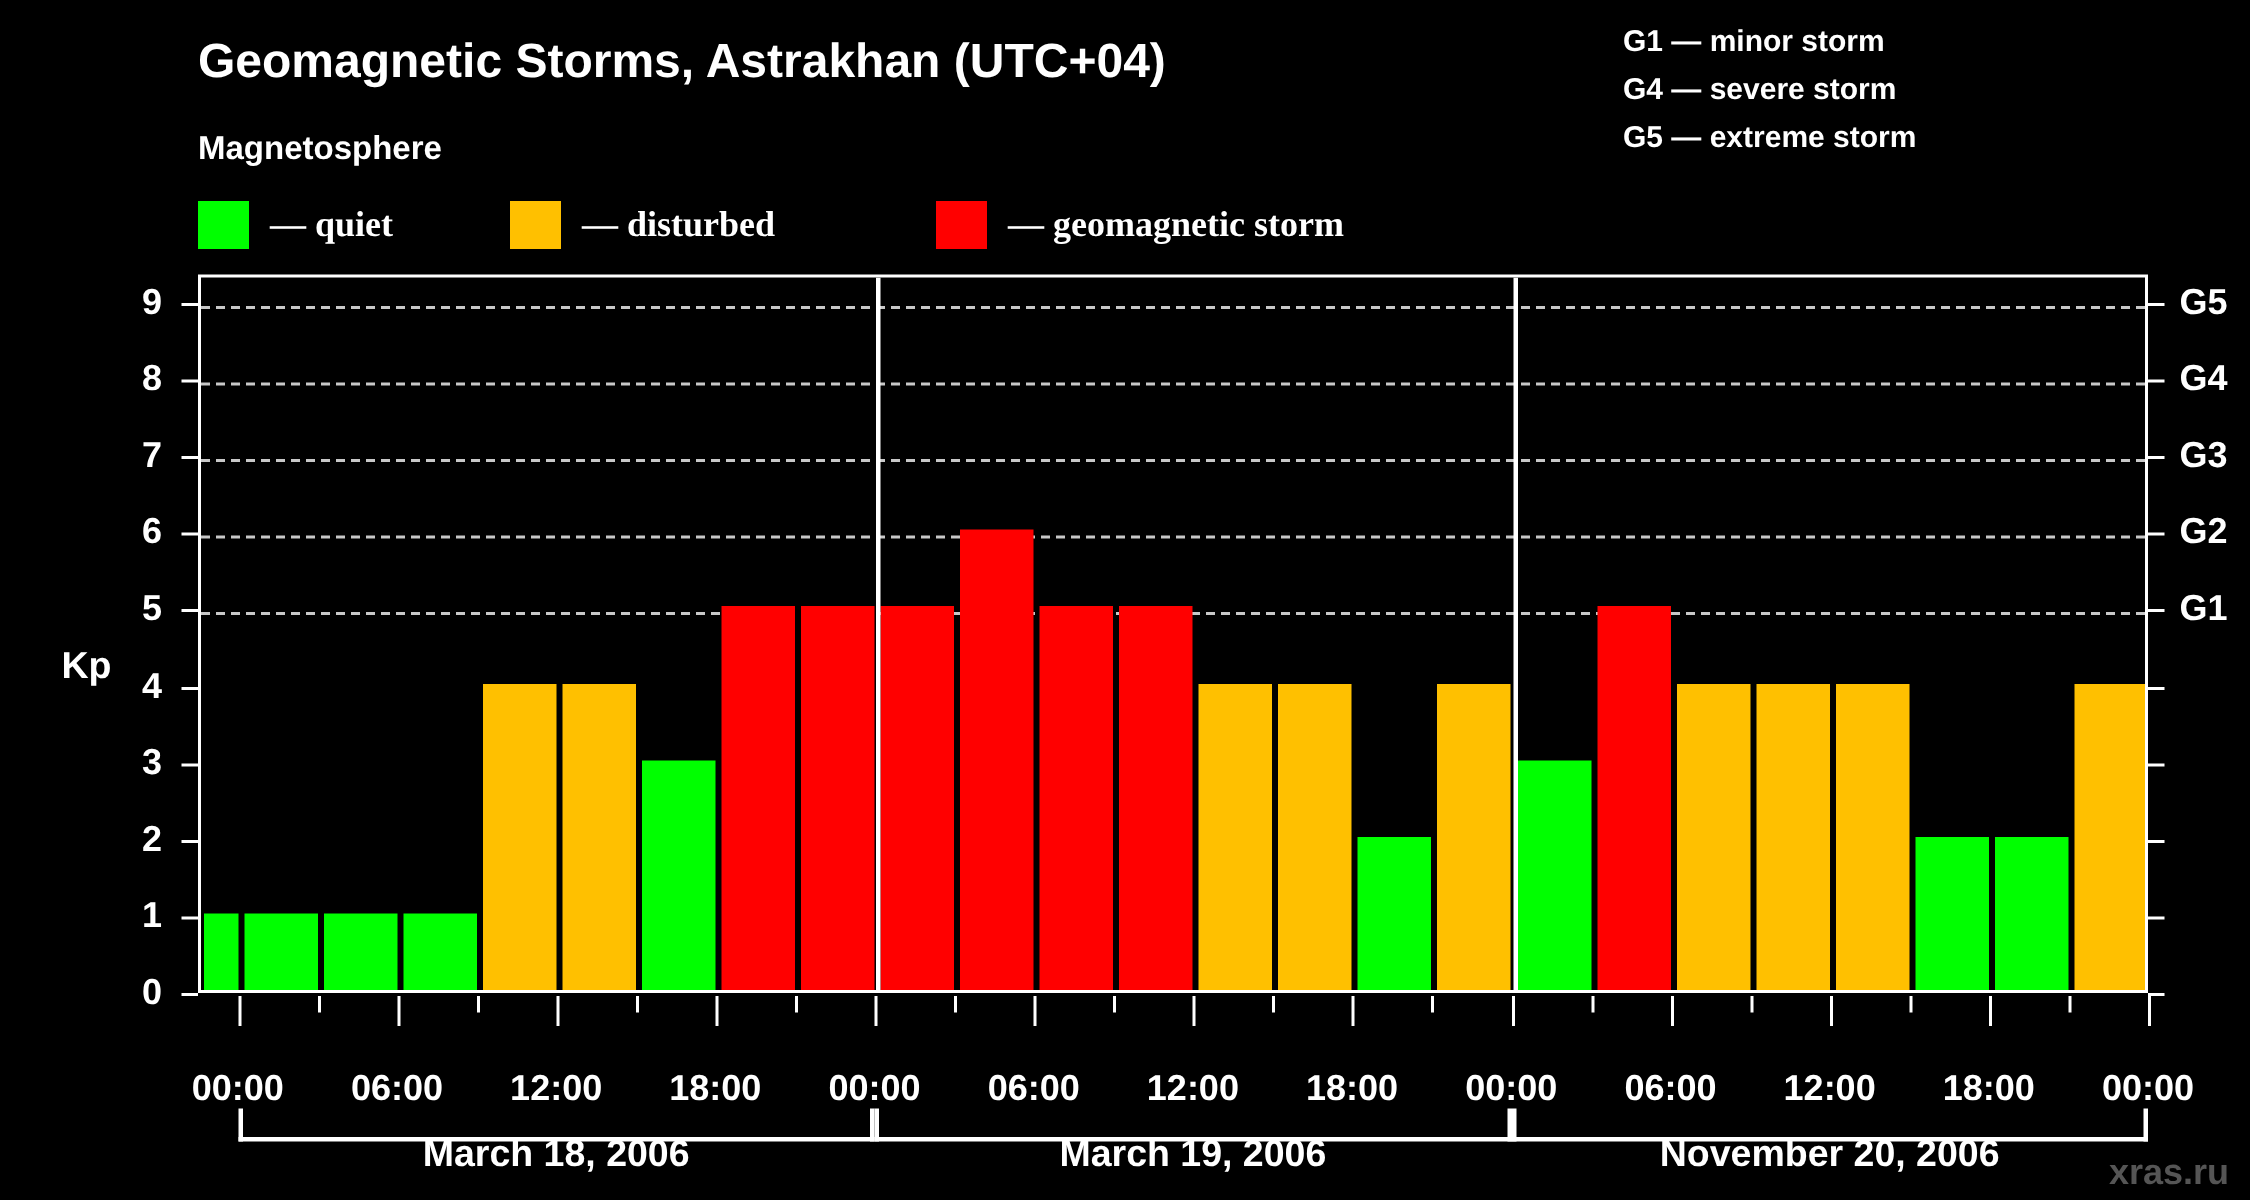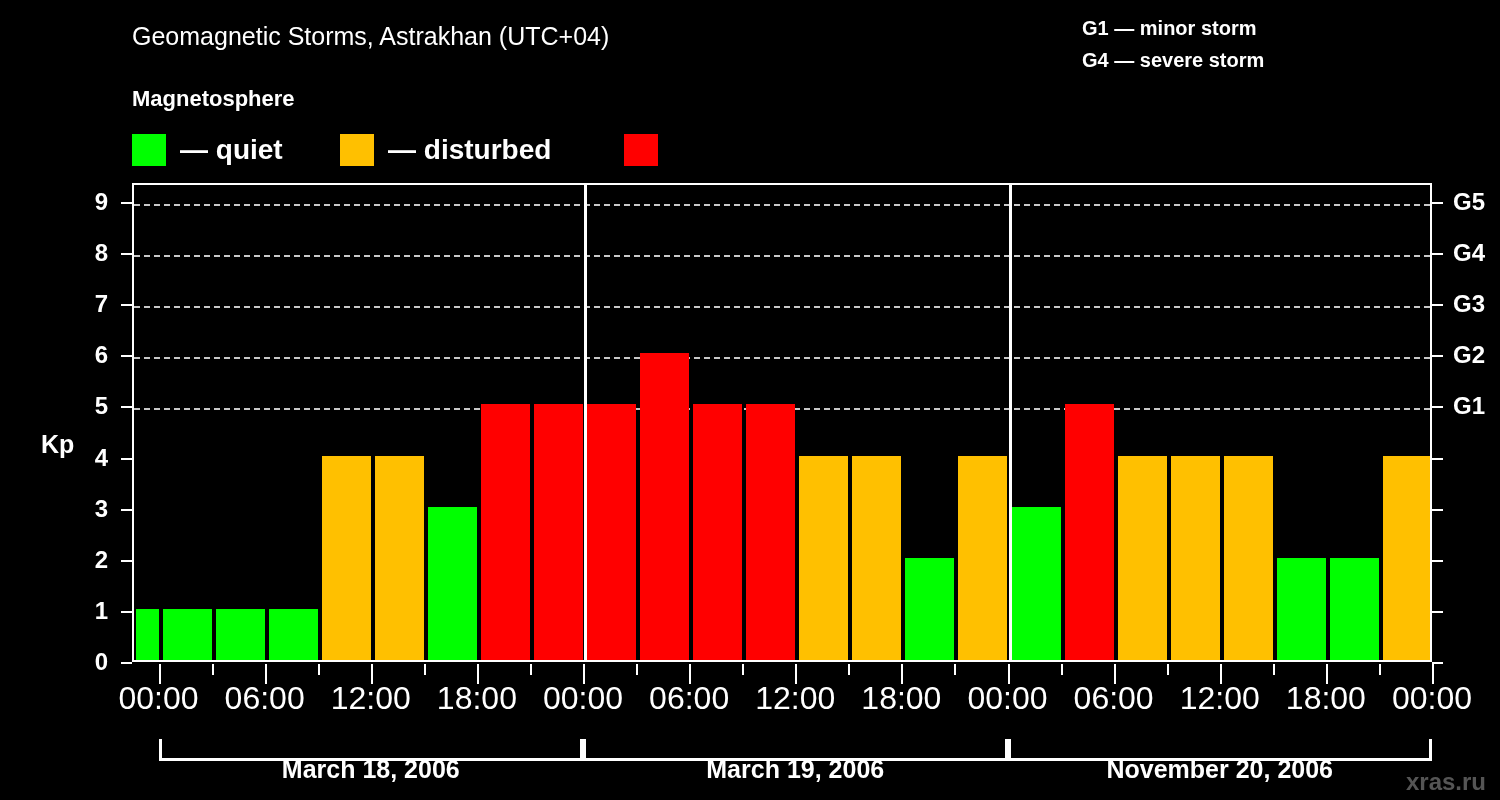--- a/index.html
+++ b/index.html
@@ -1,43 +1,43 @@
 <!DOCTYPE html>
 <html><head>
 <meta charset="utf-8">
 <style>
   html,body{margin:0;padding:0;background:#000;}
   body{width:1500px;height:800px;overflow:hidden;font-family:"Liberation Sans",sans-serif;color:#fff;}
   #root{position:relative;width:1500px;height:800px;background:#000;}
 
-  .title{position:absolute;left:132px;top:22px;font-size:25px;font-weight:normal;letter-spacing:0px;}
+  .title{position:absolute;left:132px;top:22px;font-size:32px;font-weight:bold;letter-spacing:0px;}
   .mag-title{position:absolute;left:132px;top:86px;font-size:22px;font-weight:bold;}
 
   .legend-row{position:absolute;top:133px;left:132px;height:34px;}
   .legend-item{position:absolute;top:0;height:34px;display:flex;align-items:center;}
   .swatch{width:34px;height:32px;display:inline-block;}
-  .legend-label{font-size:28px;font-weight:bold;white-space:nowrap;}
+  .legend-label{font-size:24px;font-weight:bold;white-space:nowrap;font-family:Liberation Serif, serif;}
 
   .gscale{position:absolute;right:6px;top:12px;width:420px;}
   .gscale-line{font-size:20px;font-weight:bold;line-height:1.6;white-space:nowrap;padding-left:8px;}
 
   
   .plot{position:absolute;left:132px;top:183px;width:1300px;height:479px;border:2px solid #fff;box-sizing:border-box;overflow:hidden;background:#000;}
   .gridline{position:absolute;left:0;right:0;height:0;border-top:2px dashed #c8c8c8;}
   .daysep{position:absolute;top:0;bottom:0;width:3px;background:#fff;}
   .bars{position:absolute;left:0;top:0;right:0;bottom:0;}
   .bar{position:absolute;bottom:0;}
 
   .ylab{position:absolute;right:0;text-align:right;font-size:24px;font-weight:bold;transform:translateY(-50%);width:34px;}
   .ytick{position:absolute;width:11px;height:0;border-top:2px solid #fff;}
   .glab{position:absolute;font-size:24px;font-weight:bold;transform:translateY(-50%);white-space:nowrap;}
   .kp-axis-title{position:absolute;left:41px;top:430px;font-size:25px;font-weight:bold;}
 
   .xtick{position:absolute;width:0;border-left:2px solid #fff;}
-  .xlab{position:absolute;font-size:32px;font-weight:normal;transform:translateX(-50%);white-space:nowrap;top:680px;}
+  .xlab{position:absolute;font-size:24px;font-weight:bold;transform:translateX(-50%);white-space:nowrap;top:712px;}
 
   .daybracket{position:absolute;top:739px;height:22px;border-left:3px solid #fff;border-right:3px solid #fff;border-bottom:3px solid #fff;box-sizing:border-box;}
   .daylabel{position:absolute;top:755px;font-size:25px;font-weight:bold;text-align:center;transform:translateX(-50%);white-space:nowrap;}
 
   .watermark{position:absolute;right:14px;bottom:4px;font-size:24px;font-weight:bold;color:#555;}
 </style>
 </head>
 <body>
 
 <div id="root">
@@ -50,26 +50,28 @@
       <div class="legend-item" style="left: 0px;">
         <span class="swatch" style="background: rgb(0, 255, 0);"></span>
         <span class="legend-label" style="margin-left: 14px;">— quiet</span>
       </div>
       <div class="legend-item" style="left: 208px;">
         <span class="swatch" style="background: rgb(255, 192, 0);"></span>
         <span class="legend-label" style="margin-left: 14px;">— disturbed</span>
       </div>
       <div class="legend-item" style="left: 492px;">
         <span class="swatch" style="background: rgb(255, 0, 0);"></span>
+        <span class="legend-label" style="margin-left: 14px;">— geomagnetic storm</span>
       </div>
     </div>
 
   <div class="gscale" id="gscale">
       <div class="gscale-line">G1 — minor storm</div>
       <div class="gscale-line">G4 — severe storm</div>
+      <div class="gscale-line">G5 — extreme storm</div>
     </div>
 
   <div class="kp-axis-title">Kp</div>
 
   <div id="yaxis">
       <div class="ytick" style="left: 121px; top: 662px;"></div>
       <div class="ylab" style="left: 74px; top: 662px;">0</div>
       <div class="ytick" style="left: 121px; top: 610.889px;"></div>
       <div class="ylab" style="left: 74px; top: 610.889px;">1</div>
       <div class="ytick" style="left: 121px; top: 559.778px;"></div>

